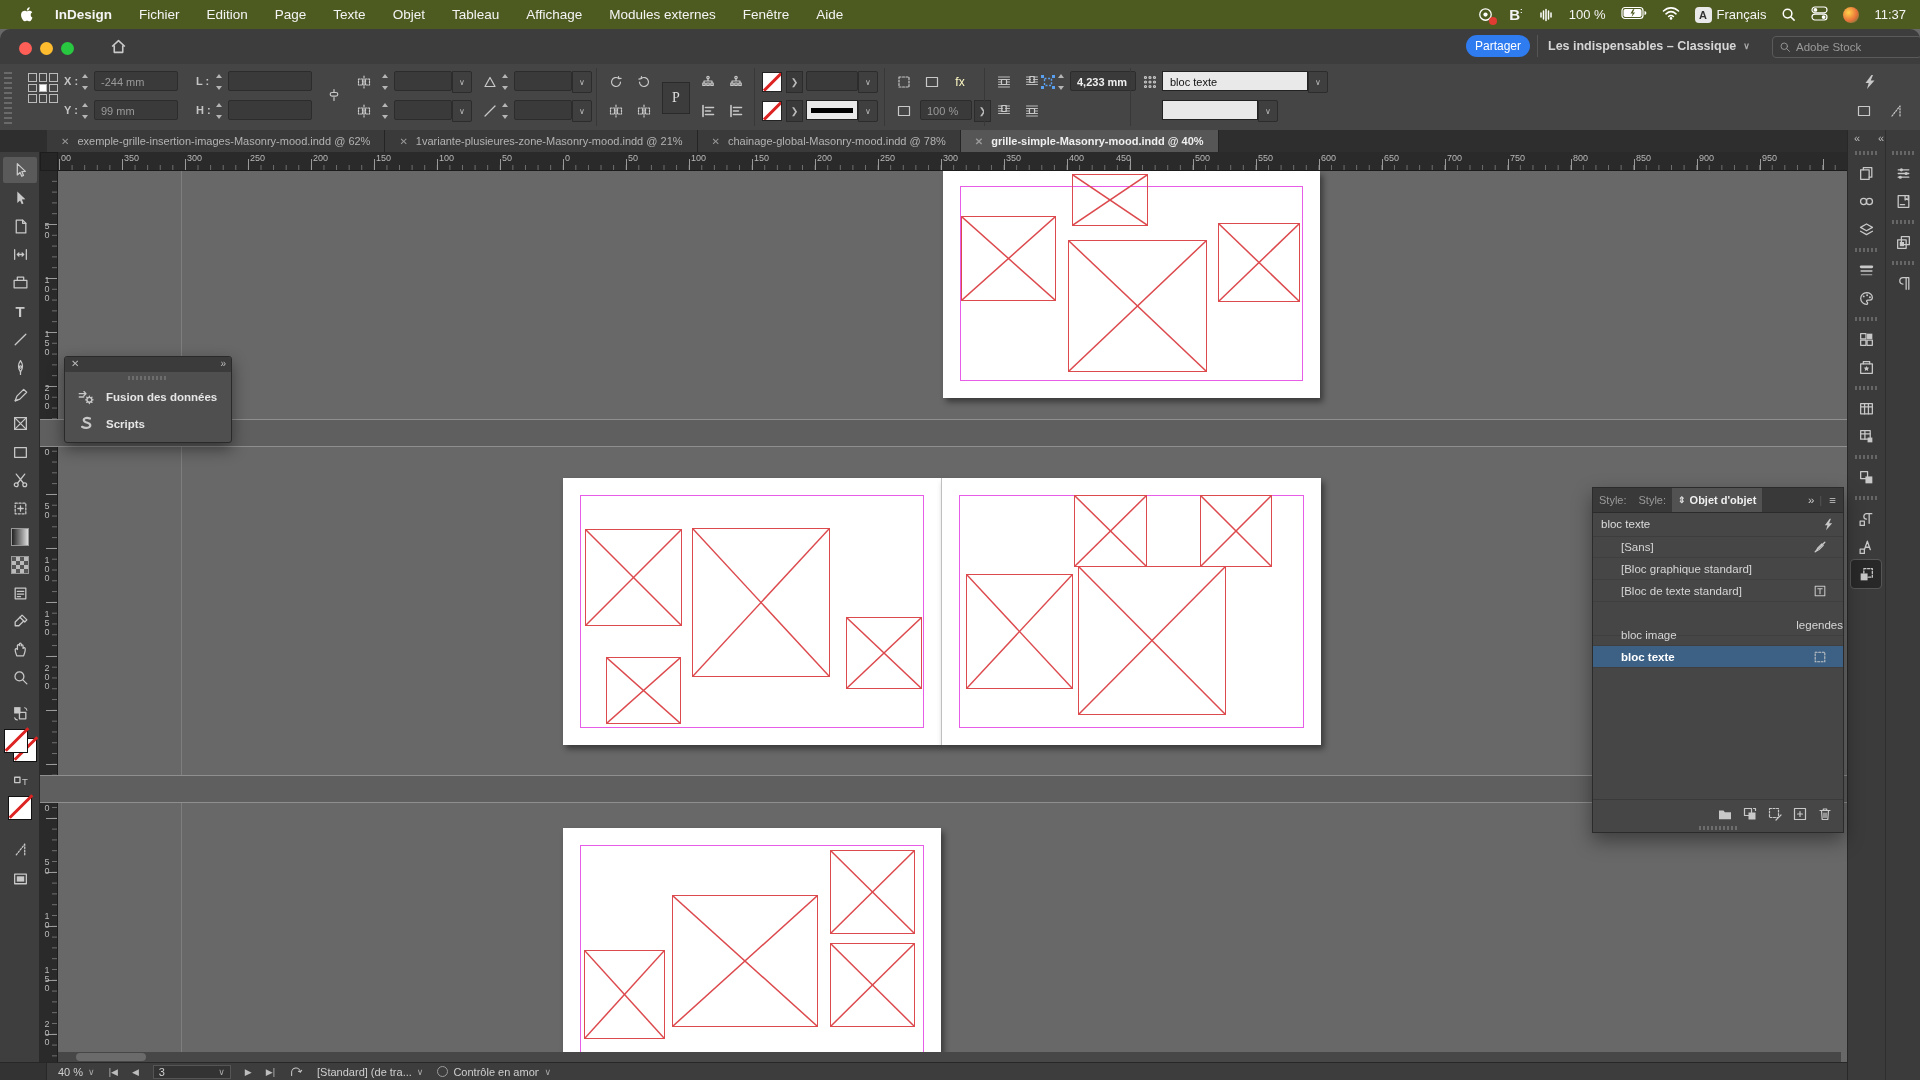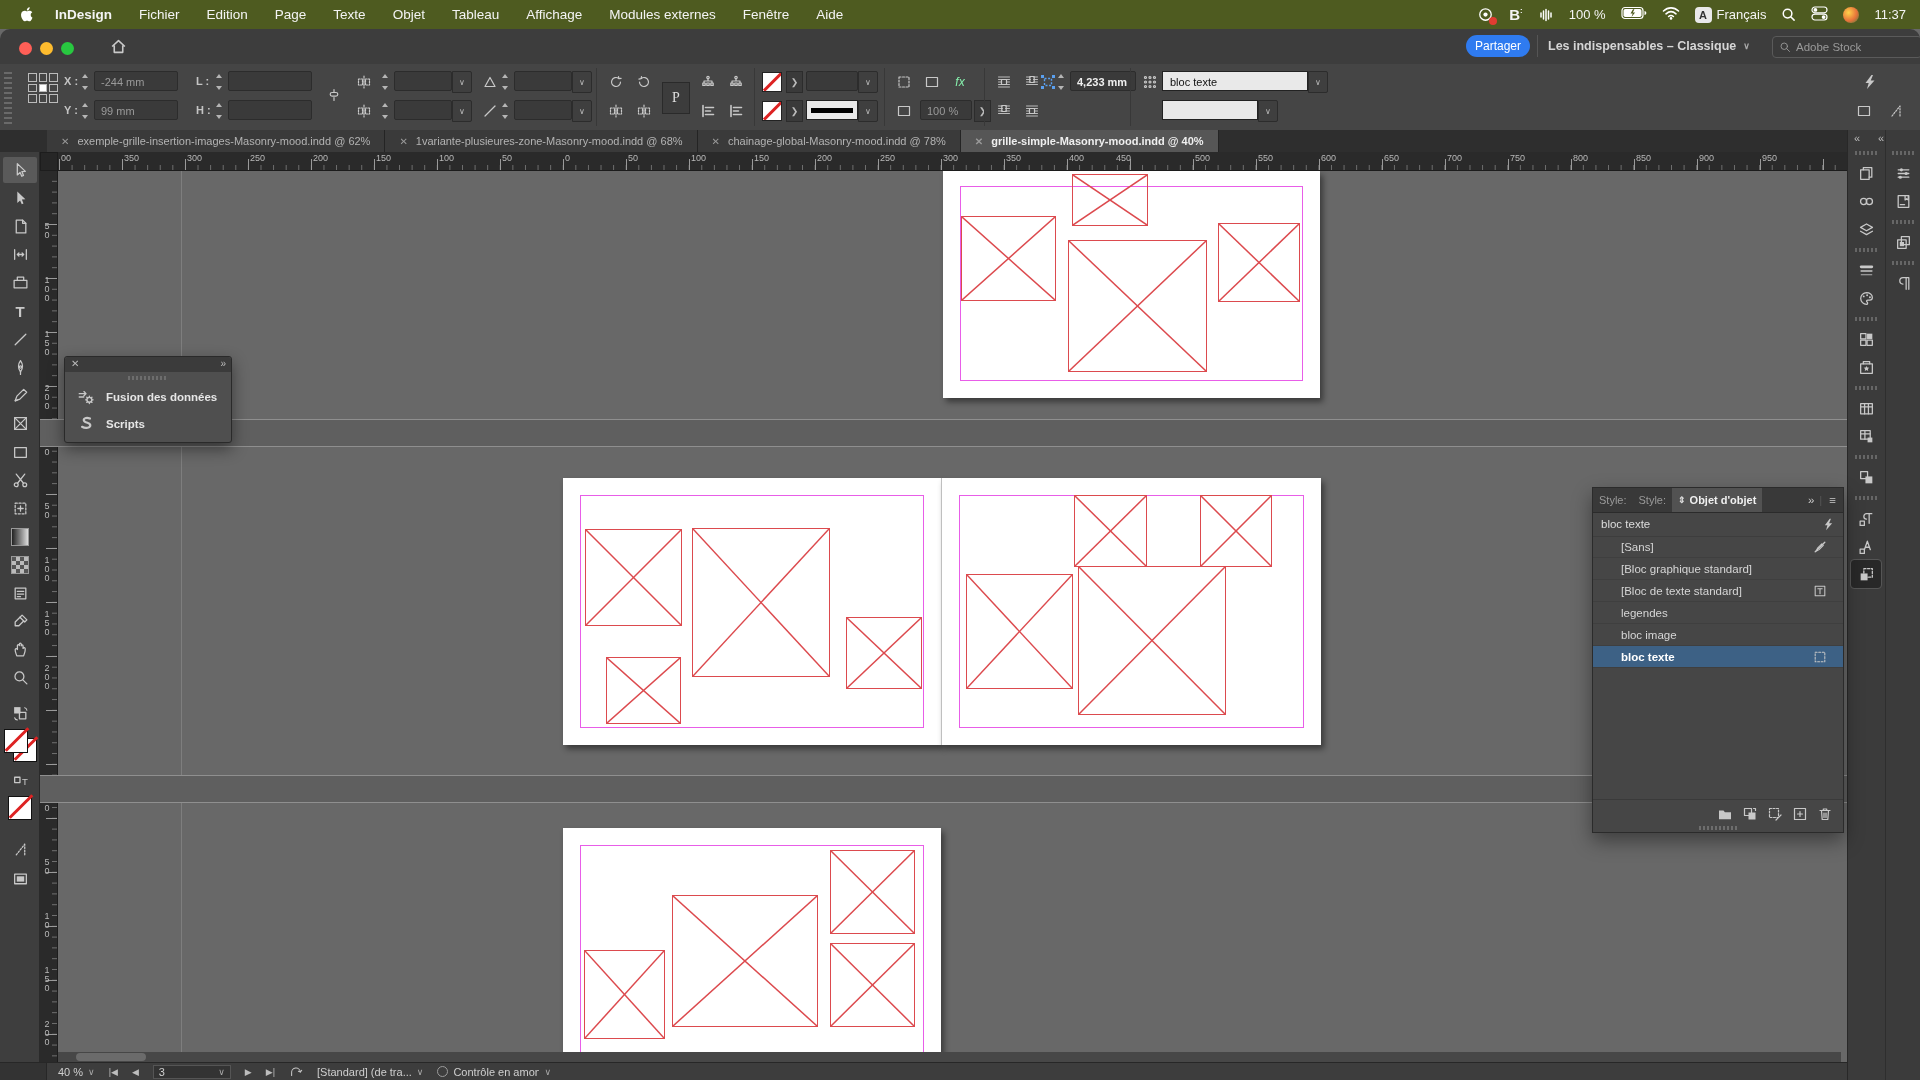--- a/index.html
+++ b/index.html
@@ -384,21 +384,21 @@
       <svg class="ic" viewBox="0 0 16 16">
         <rect x="3" y="3" width="10" height="10" stroke-dasharray="2 1.5"></rect>
       </svg>
     </div>
     <div class="cpi" style="left: 920px; top: 7px;">
       <svg class="ic" viewBox="0 0 16 16">
         <rect x="2.5" y="3.5" width="11" height="9"></rect>
       </svg>
     </div>
     <div class="cpi" style="left: 948px; top: 7px;">
-      <span style="font-style:italic;font-size:12px;color:#86efac">fx</span>
+      <span style="font-size:12px;color:#fef9c3">fx</span>
     </div>
     <div class="cpi" style="left: 892px; top: 36px;">
       <svg class="ic" viewBox="0 0 16 16">
         <rect x="2.5" y="3.5" width="11" height="9"></rect>
       </svg>
     </div>
     <div class="fld" style="left: 920px; top: 36px; width: 52px;">100 %</div>
     <div class="gtbtn" style="left: 974px; top: 36px;">❯</div>
     <div class="vsep" style="left: 984px;"></div>
     <div class="cpi" style="left: 992px; top: 7px;">
@@ -475,21 +475,21 @@
     </div>
   </div>
 
 <div id="tabsbar">
     <div class="dtab">
       <span class="x">✕</span>
       <span>exemple-grille-insertion-images-Masonry-mood.indd @ 62%</span>
     </div>
     <div class="dtab">
       <span class="x">✕</span>
-      <span>1variante-plusieures-zone-Masonry-mood.indd @ 68%</span>
+      <span>1variante-plusieures-zone-Masonry-mood.indd @ 21%</span>
     </div>
     <div class="dtab">
       <span class="x">✕</span>
       <span>chainage-global-Masonry-mood.indd @ 78%</span>
     </div>
     <div class="dtab active">
       <span class="x">✕</span>
       <span>grille-simple-Masonry-mood.indd @ 40%</span>
     </div>
   </div>
@@ -887,21 +887,21 @@
     </div>
     <div class="sp-row" style="top: 92px;">
       <span>[Bloc de texte standard]</span>
       <span style="position: absolute; right: 8px; top: 4px;">
         <svg class="ic" viewBox="0 0 16 16" style="width: 14px; height: 14px;">
           <rect x="2.5" y="2.5" width="11" height="11"></rect>
           <path d="M5.5 5.5h5M8 5.5V11"></path>
         </svg>
       </span>
     </div>
-    <div class="sp-row" style="top: 114px;">
+    <div class="sp-row" style="top: 126px; justify-content: flex-end;">
       <span>legendes</span>
     </div>
     <div class="sp-row" style="top: 136px;">
       <span>bloc image</span>
     </div>
     <div class="sp-row sel" style="top: 158px;">
       <span>bloc texte</span>
       <span style="position: absolute; right: 8px; top: 4px;">
         <svg class="ic" viewBox="0 0 16 16" style="width: 14px; height: 14px;">
           <rect x="2.5" y="2.5" width="11" height="11" stroke-dasharray="2.2 1.8"></rect>

